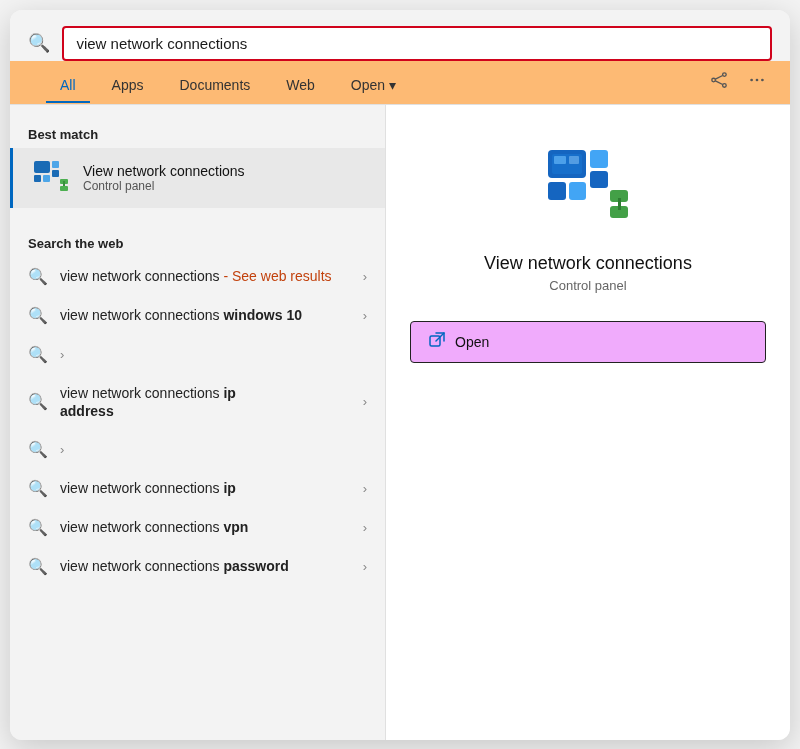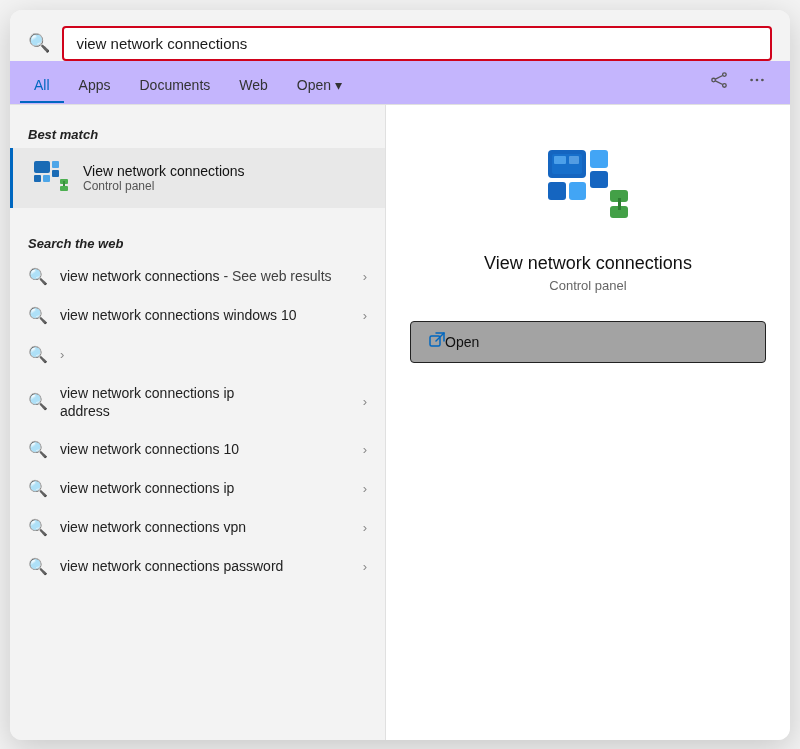--- a/index.html
+++ b/index.html
@@ -42,24 +42,24 @@
       border-radius: 4px;
       padding: 7px 12px;
       font-size: 15px;
       background: #fff;
       color: #1a1a1a;
       outline: none;
     }
     .tabs-row {
       display: flex;
       align-items: center;
-      padding: 6px 18px 0 10px;
-      gap: 1px;
+      padding: 6px 18px 0 36px;
+      gap: 8px;
       border-bottom: 1px solid #e0e0e0;
-      background: #c4b5fd;
+      background: #fdba74;
     }
     .tab {
       padding: 8px 14px;
       font-size: 14px;
       color: #333;
       cursor: pointer;
       border-bottom: 2px solid transparent;
       margin-bottom: -1px;
       white-space: nowrap;
     }
@@ -100,21 +100,20 @@
       background: #f3f3f3;
       padding: 14px 0 0 0;
       overflow-y: auto;
       flex-shrink: 0;
     }
     .section-label {
       font-size: 13px;
       font-weight: 600;
       color: #222;
       padding: 8px 18px 6px 18px;
-      font-style: italic;
     }
     .best-match-item {
       display: flex;
       align-items: center;
       padding: 10px 18px;
       background: #e8e8e8;
       border-left: 3px solid #0067c0;
       margin: 0 0 4px 0;
       cursor: pointer;
       gap: 12px;
@@ -147,22 +146,22 @@
       flex-shrink: 0;
       width: 20px;
       text-align: center;
     }
     .web-item-text {
       flex: 1;
       font-size: 14px;
       color: #222;
       line-height: 1.3;
     }
-    .web-item-text b { font-weight: 400; }
-    .web-item-text .see-results { color: #404040; }
+    .web-item-text b { font-weight: 700; }
+    .web-item-text .see-results { color: #c2410c; }
     .web-item-arrow {
       color: #888;
       font-size: 13px;
     }
 
     .right-panel {
       flex: 1;
       background: #fff;
       display: flex;
       flex-direction: column;
@@ -192,21 +191,22 @@
       margin-bottom: 28px;
     }
     .open-btn {
       width: 100%;
       max-width: 360px;
       border: 1.5px solid #222;
       border-radius: 4px;
       padding: 10px 18px;
       display: flex;
       align-items: center;
-      background: #a3a3a3;
+      gap: 10px;
+      background: #f0abfc;
       cursor: pointer;
       font-size: 14px;
       color: #111;
     }
     .open-btn-icon {
       font-size: 16px;
       color: #0067c0;
     }
   </style>
 </head>
@@ -293,21 +293,20 @@
         </div>
 
         <div class="web-item">
           <span class="web-search-icon">🔍</span>
           <span class="web-item-text">view network connections <b>ip<br>address</b></span>
           <span class="web-item-arrow">›</span>
         </div>
 
         <div class="web-item">
           <span class="web-search-icon">🔍</span>
-          <span class="web-item-text">view network connections <b>10</b></span>
           <span class="web-item-arrow">›</span>
         </div>
 
         <div class="web-item">
           <span class="web-search-icon">🔍</span>
           <span class="web-item-text">view network connections <b>ip</b></span>
           <span class="web-item-arrow">›</span>
         </div>
 
         <div class="web-item">

